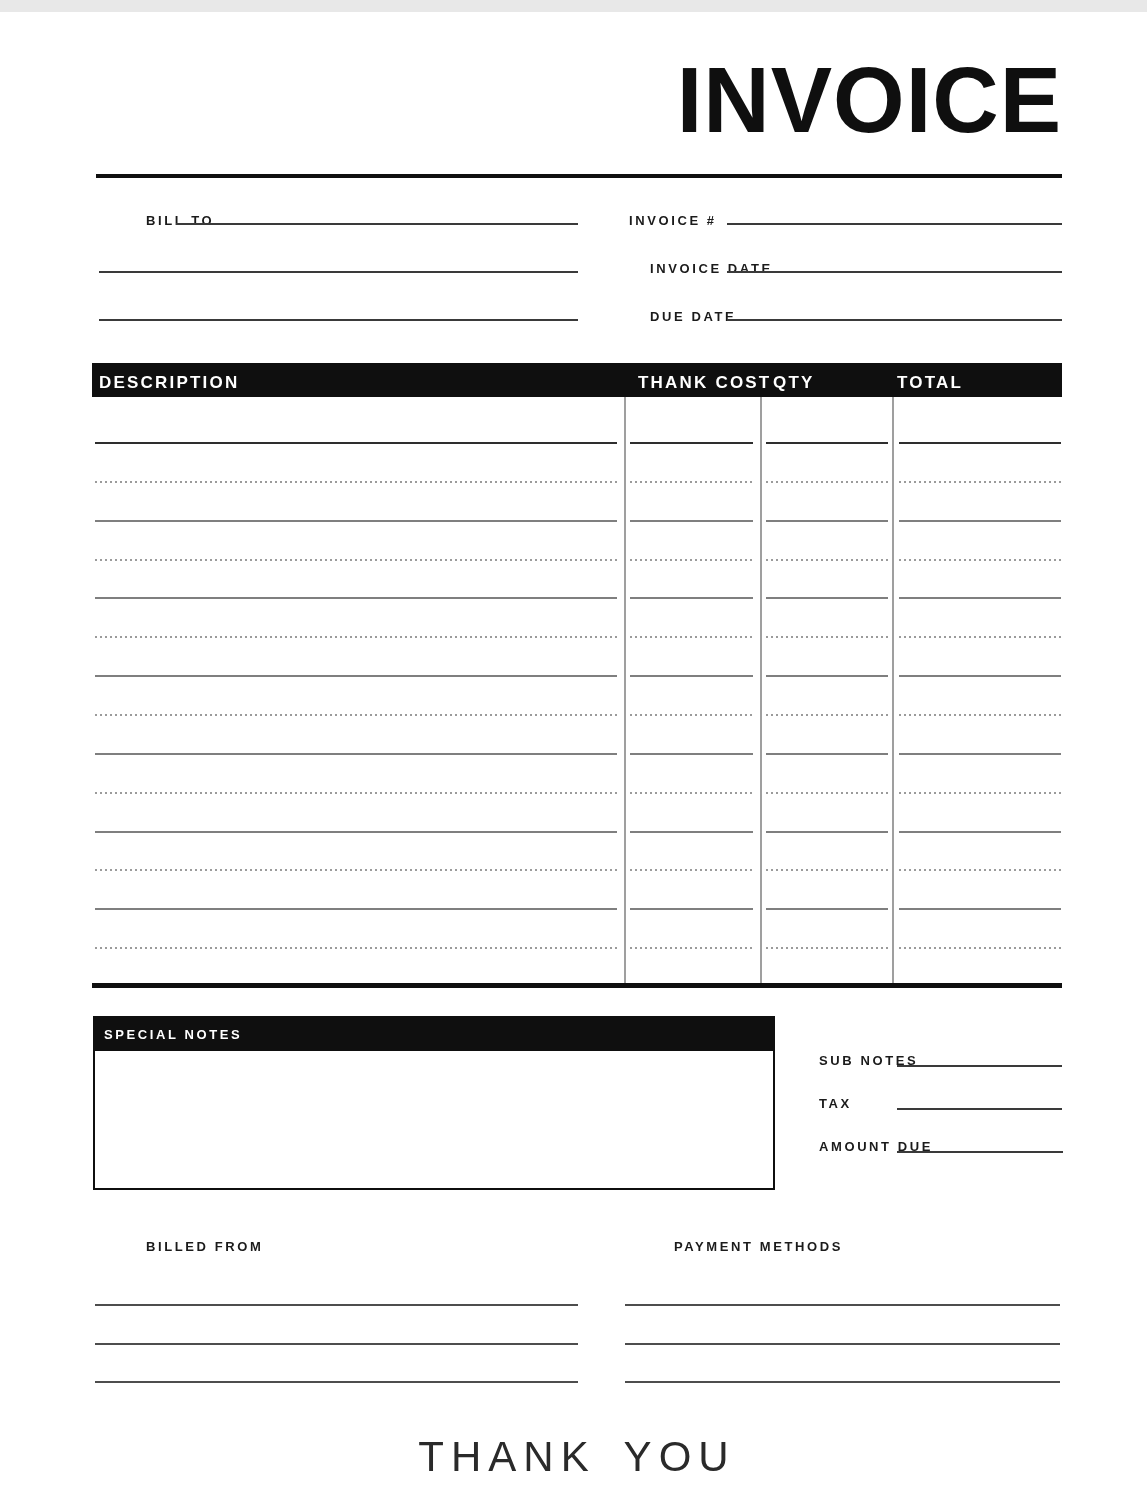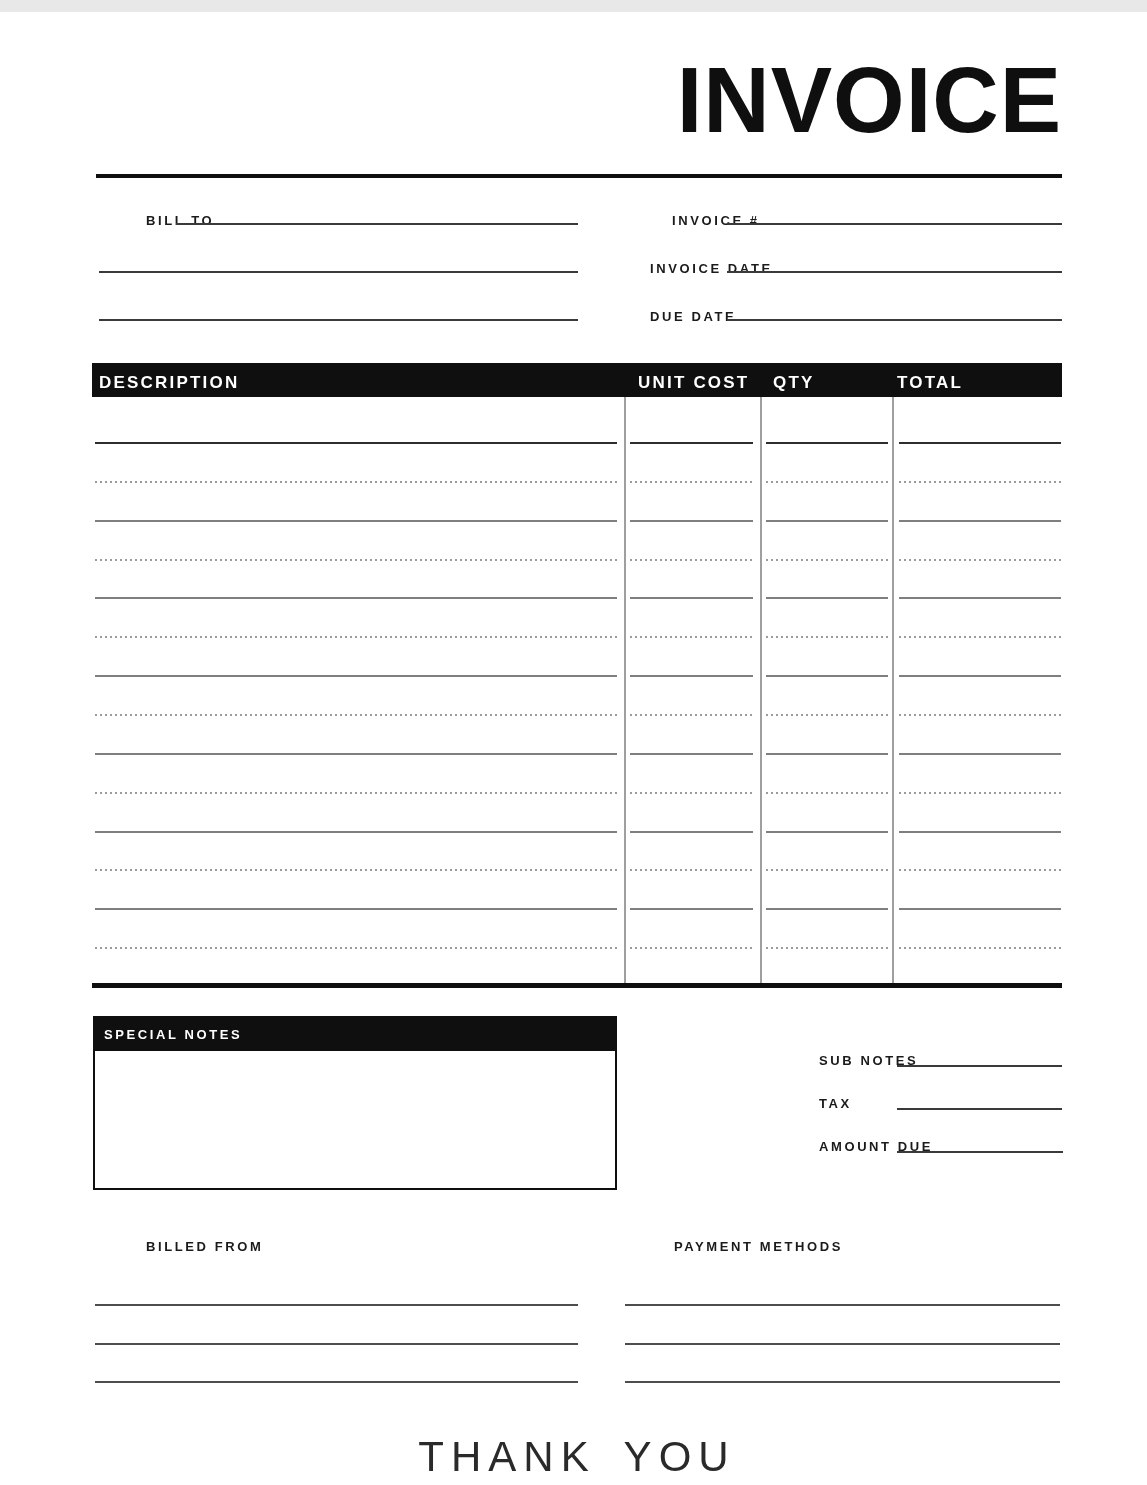--- a/index.html
+++ b/index.html
@@ -61,21 +61,21 @@
     background-image:
       repeating-linear-gradient(90deg,var(--d) 0 2px,transparent 2px 5px),
       repeating-linear-gradient(90deg,var(--d) 0 2px,transparent 2px 5px),
       repeating-linear-gradient(90deg,var(--d) 0 2px,transparent 2px 5px),
       repeating-linear-gradient(90deg,var(--d) 0 2px,transparent 2px 5px);
   }
   .tbottom{position:absolute;left:92px;top:971px;width:970px;height:5px;background:var(--ink);}
 
   
   .notes-box{
-    position:absolute;left:93px;top:1004px;width:524px;height:174px;
+    position:absolute;left:93px;top:1004px;width:682px;height:174px;
     border:2px solid var(--ink);background:#fff;text-align:right;
   }
   .notes-head{height:33px;background:var(--ink);display:flex;align-items:center;padding-left:9px;}
   .notes-body{position:absolute;left:0;top:33px;right:0;bottom:0;}
 
   
   .thank-you{
     position:absolute;left:0;top:1421px;width:100%;text-align:center;
     font-size:42px;font-weight:400;letter-spacing:7px;word-spacing:10px;
     color:#2a2a2a;padding-left:7px;
@@ -90,34 +90,34 @@
   <div class="top-rule"></div>
 
   <section>
     <span class="lbl" style="left:99px;top:202px">BILL TO</span>
     <div class="fline" style="left:176px;top:211px;width:402px"></div>
     <div class="fline" style="left:99px;top:259px;width:479px"></div>
     <div class="fline" style="left:99px;top:307px;width:479px"></div>
   </section>
 
   <section>
-    <span class="lbl" style="left:625px;top:202px">INVOICE #</span>
+    <span class="lbl" style="left:582px;top:202px">INVOICE #</span>
     <div class="fline" style="left:727px;top:211px;width:335px"></div>
 
     <span class="lbl" style="left:603px;top:250px">INVOICE DATE</span>
     <div class="fline" style="left:727px;top:259px;width:335px"></div>
 
     <span class="lbl" style="left:603px;top:298px">DUE DATE</span>
     <div class="fline" style="left:727px;top:307px;width:335px"></div>
   </section>
 
   <section>
     <header class="thead">
       <span class="th" style="left:7px">DESCRIPTION</span>
-      <span class="th" style="left:546px">UNIT COST</span>
+      <span class="th" style="left:546px">THANK COST</span>
       <span class="th" style="left:681px">QTY</span>
       <span class="th" style="left:805px">TOTAL</span>
     </header>
 
     <div class="tbody">
       <div class="vsep" style="left:532px"></div>
       <div class="vsep" style="left:668px"></div>
       <div class="vsep" style="left:800px"></div>
 
       <div class="row-line solid first" style="top:45px"></div>

